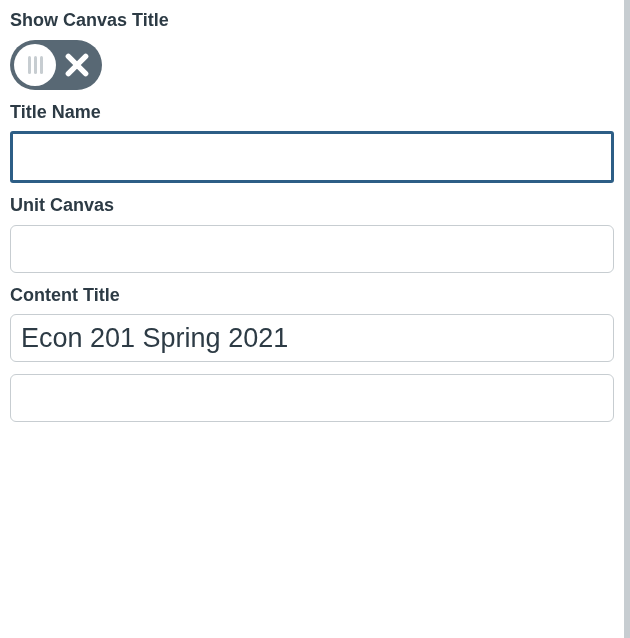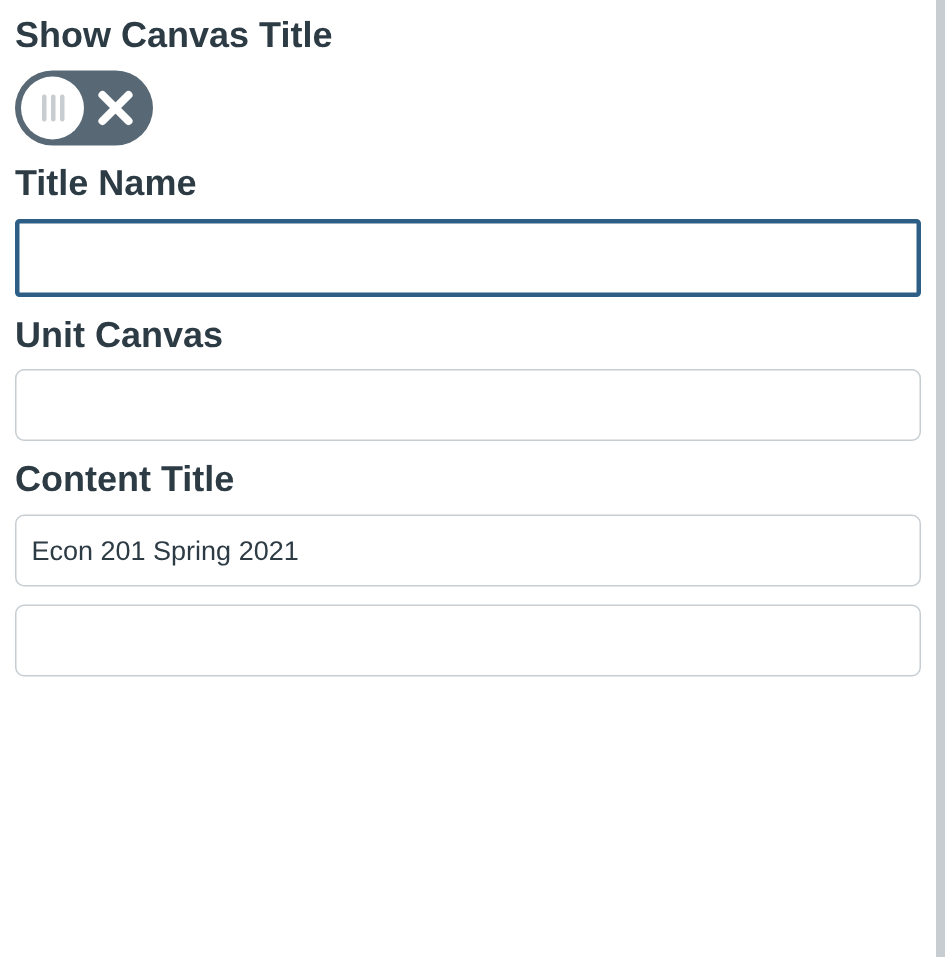--- a/index.html
+++ b/index.html
@@ -18,21 +18,21 @@
     height: 638px;
     padding: 10px 10px 0 10px;
     border-right: 6px solid #c7cdd1;
     position: relative;
   }
   .field-group {
     margin-bottom: 12px;
   }
   .label {
     font-weight: 700;
-    font-size: 24px;
+    font-size: 18px;
     color: #2d3b45;
     margin-bottom: 8px;
     line-height: 1.2;
   }
   .toggle {
     display: inline-flex;
     align-items: center;
     width: 92px;
     height: 50px;
     background: #586874;
@@ -64,21 +64,21 @@
     top: 50%;
     transform: translateY(-50%);
     width: 26px;
     height: 26px;
   }
   .toggle-x svg { display: block; }
   .text-input {
     width: 100%;
     height: 48px;
     padding: 6px 10px;
-    font-size: 18px;
+    font-size: 27px;
     color: #2d3b45;
     background: #fff;
     border: 1px solid #c7cdd1;
     border-radius: 6px;
     outline: none;
     font-family: inherit;
   }
   .text-input.focused {
     border: 3px solid #2d5e86;
     border-radius: 3px;

